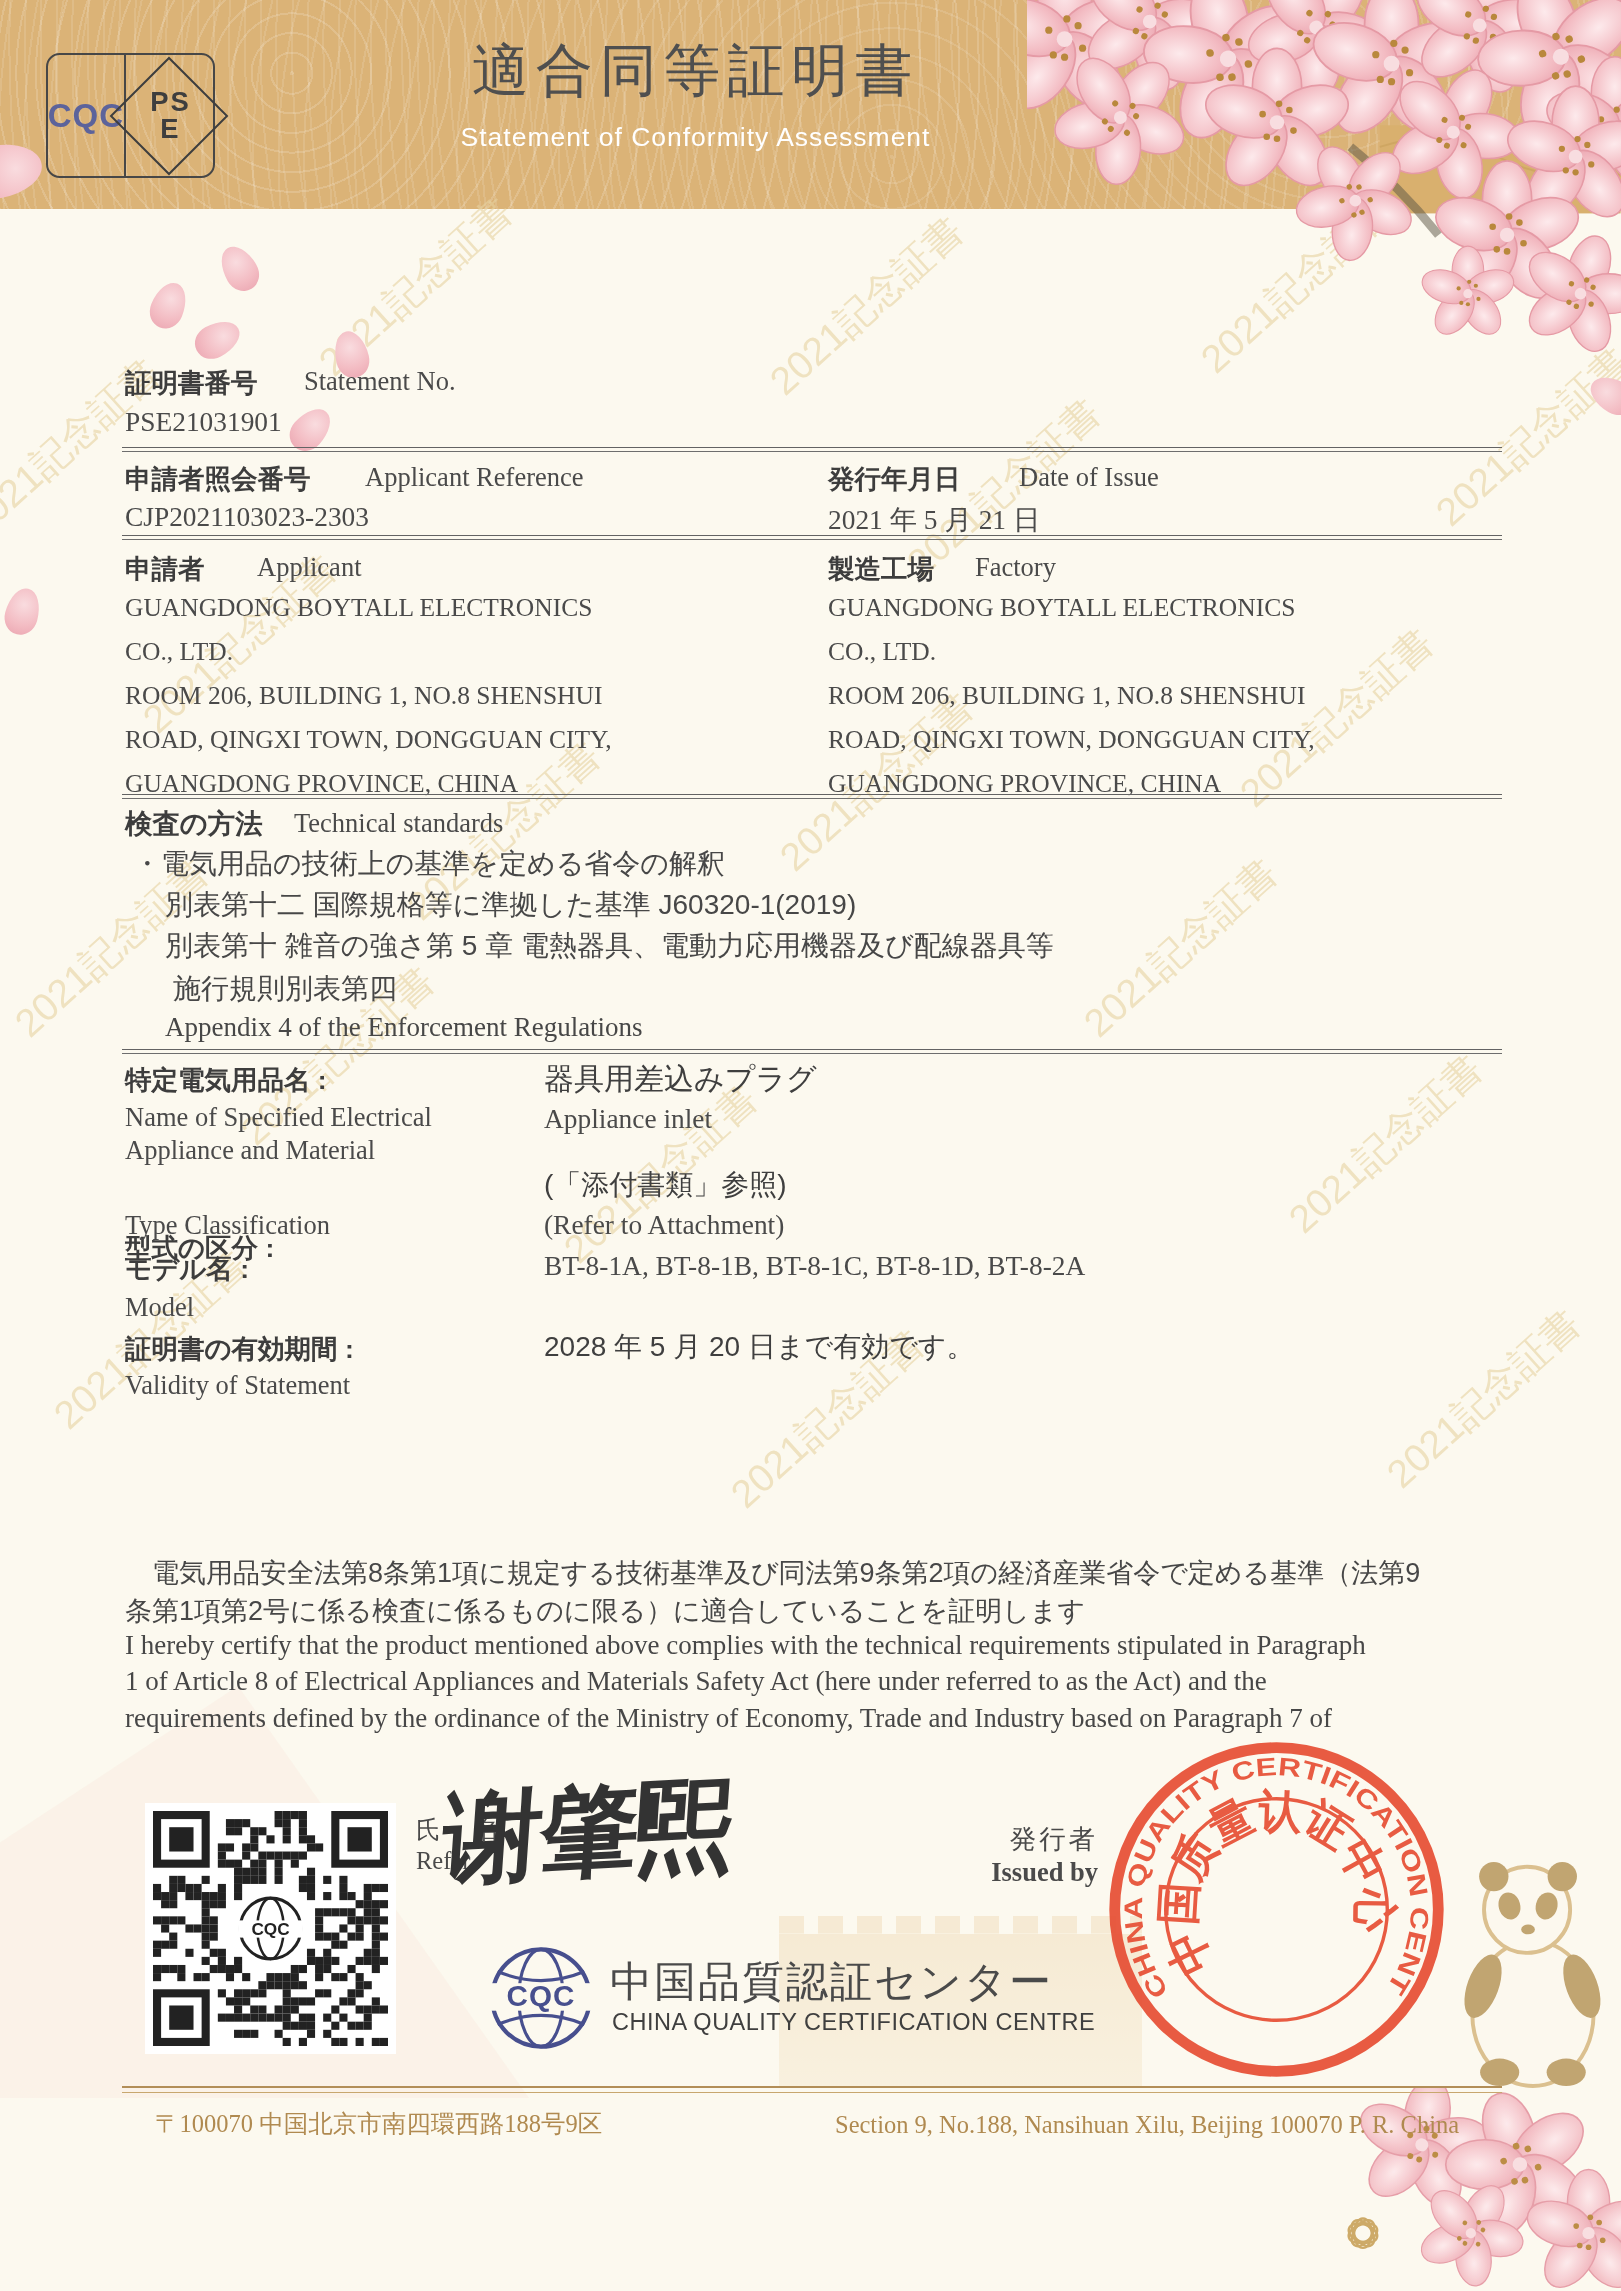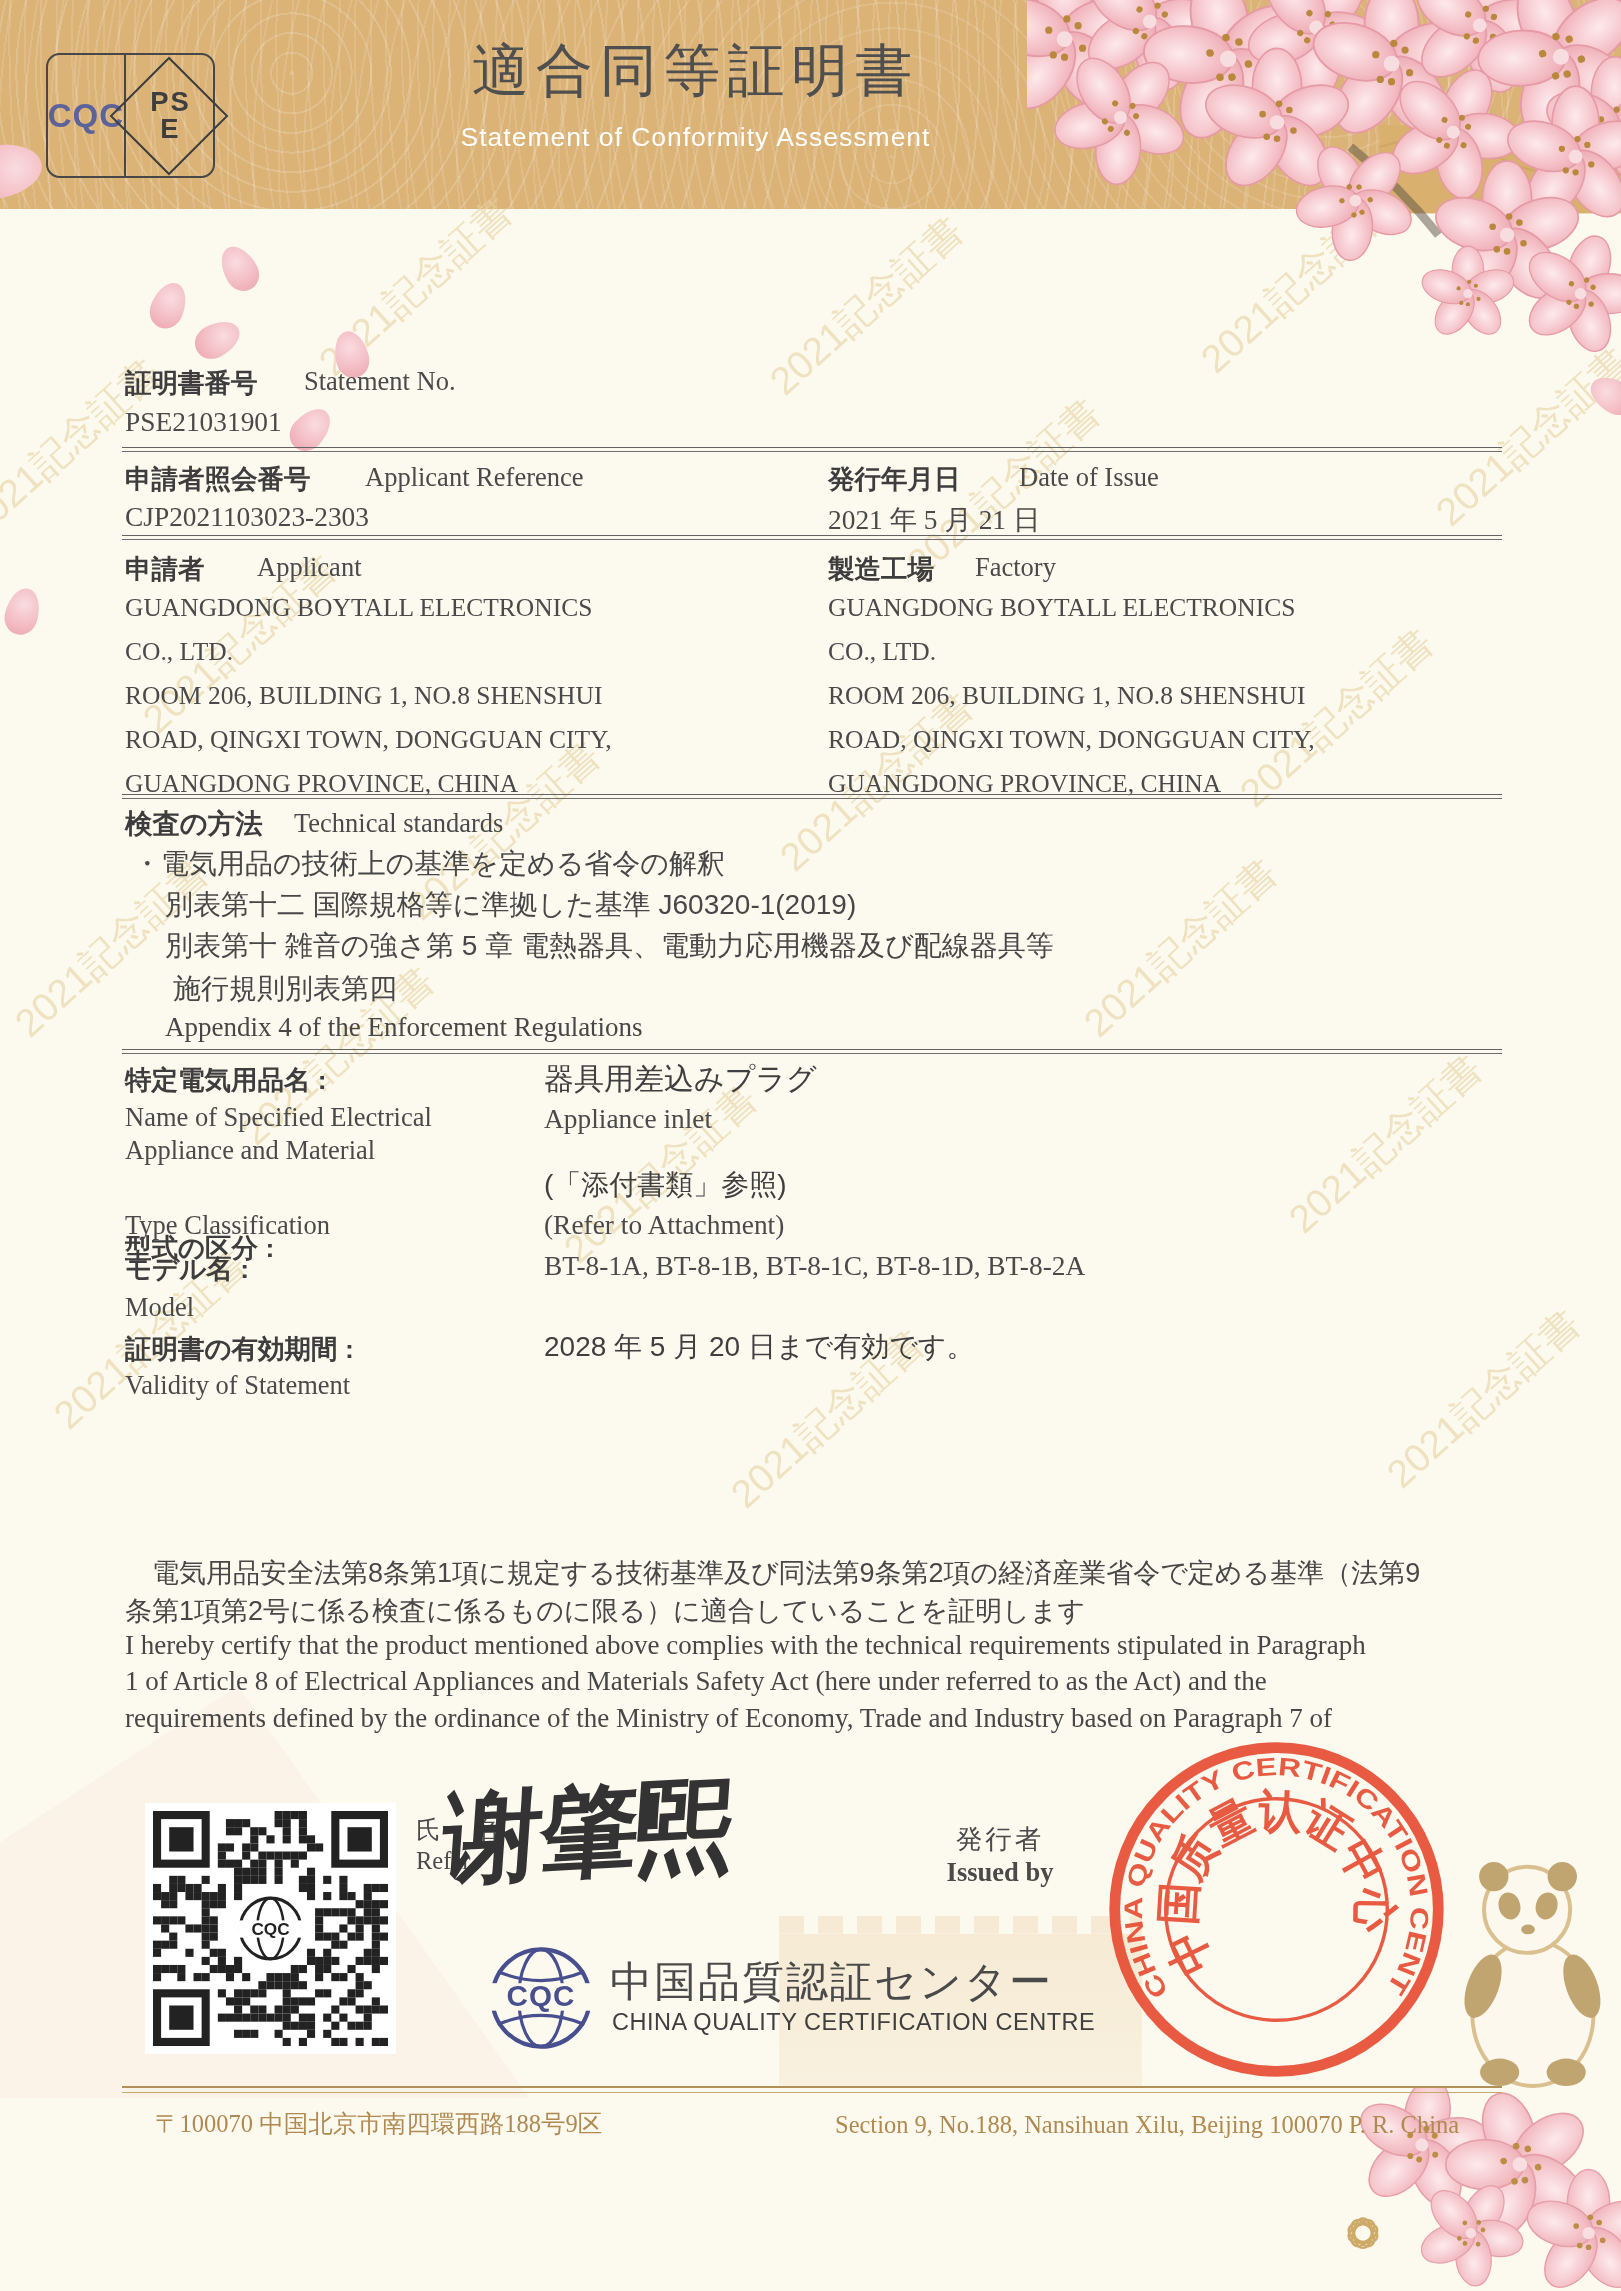--- a/index.html
+++ b/index.html
@@ -52,21 +52,21 @@
   .addr{position:absolute;z-index:2;font-size:25.5px;line-height:44px;color:#4a4a4a;white-space:nowrap;}
   .tech{font-size:28px;color:#474747;}
   .para{font-size:27px;color:#474747;}
 
   
   .qr{position:absolute;left:145px;top:1803px;width:235px;height:235px;background:#fff;padding:7.8px;z-index:2;}
   .sig-label-jp{position:absolute;left:416px;top:1813px;font-family:"Liberation Sans",sans-serif;font-size:24.5px;color:#4a4a4a;letter-spacing:13.7px;z-index:2;}
   .sig-label-en{position:absolute;left:416px;top:1847px;font-size:24.5px;color:#4a4a4a;z-index:2;}
   .handwriting{position:absolute;left:443px;top:1766px;font-size:100px;font-weight:bold;color:#333;z-index:2;
     transform:rotate(-3deg) skewX(-7deg);letter-spacing:-3.9px;}
-  .issued{position:absolute;left:902px;top:1821px;width:196px;text-align:center;z-index:2;}
+  .issued{position:absolute;left:902px;top:1821px;width:196px;text-align:right;z-index:2;}
   .issued .jp-l{font-family:"Liberation Sans",sans-serif;font-size:26.5px;color:#4a4a4a;letter-spacing:2.9px;}
   .issued .en-l{font-size:26.5px;color:#4a4a4a;font-weight:bold;}
   .org-logo{position:absolute;left:488px;top:1943px;z-index:2;}
   .org-jp{position:absolute;left:610px;top:1954px;font-size:42px;color:#4a4a4a;letter-spacing:2px;z-index:2;}
   .org-en{position:absolute;left:612px;top:2009px;font-family:"Liberation Sans",sans-serif;font-size:23.5px;color:#3f3f3f;letter-spacing:0.5px;z-index:2;}
   .stamp{position:absolute;left:1100px;top:1733px;z-index:3;opacity:.9;}
 
   .footer-cn{position:absolute;left:155px;top:2107px;font-size:24.5px;color:#b08a50;z-index:2;}
   .footer-en{position:absolute;left:835px;top:2111px;font-size:24.5px;color:#b08a50;z-index:2;}
 </style>

